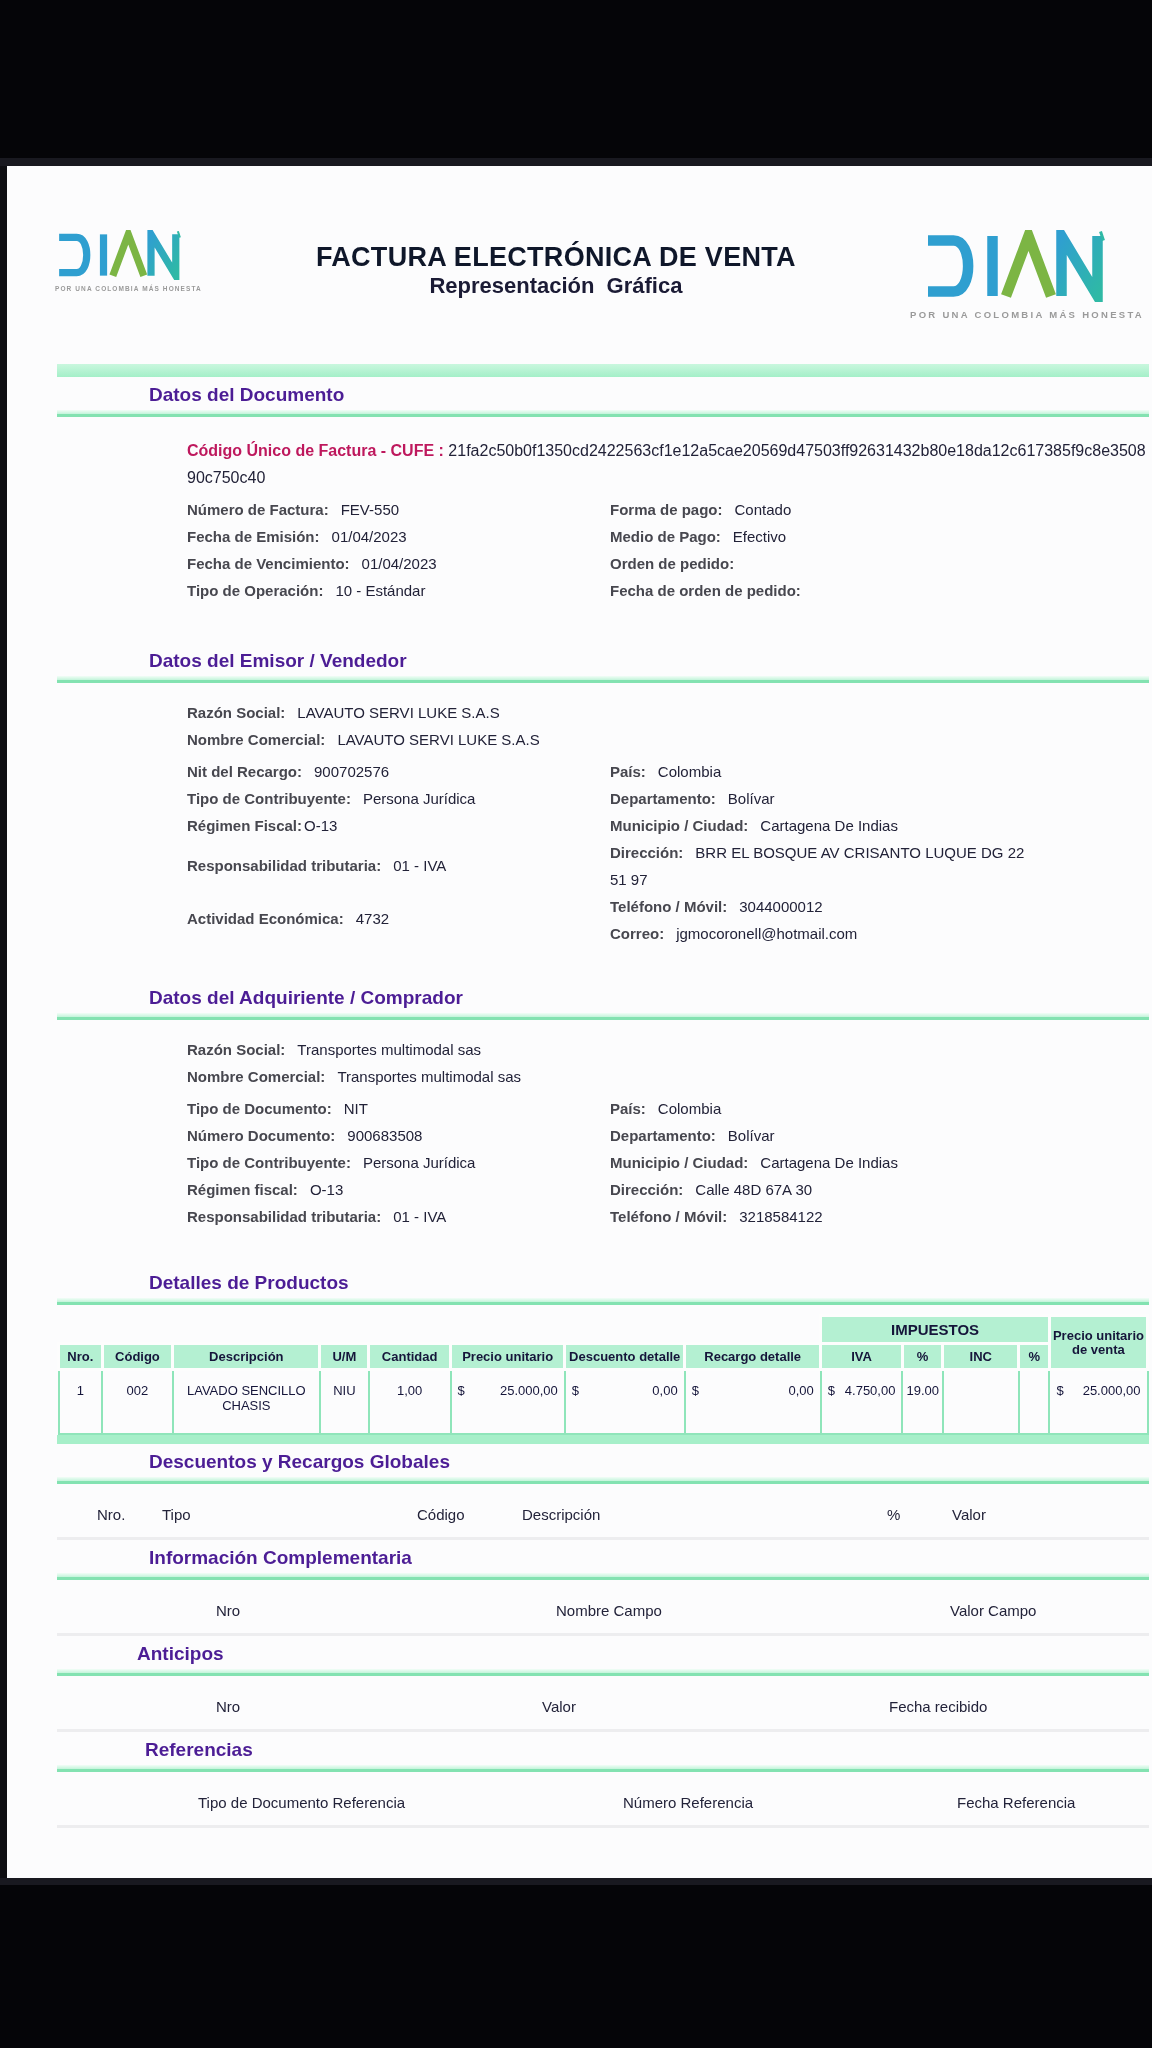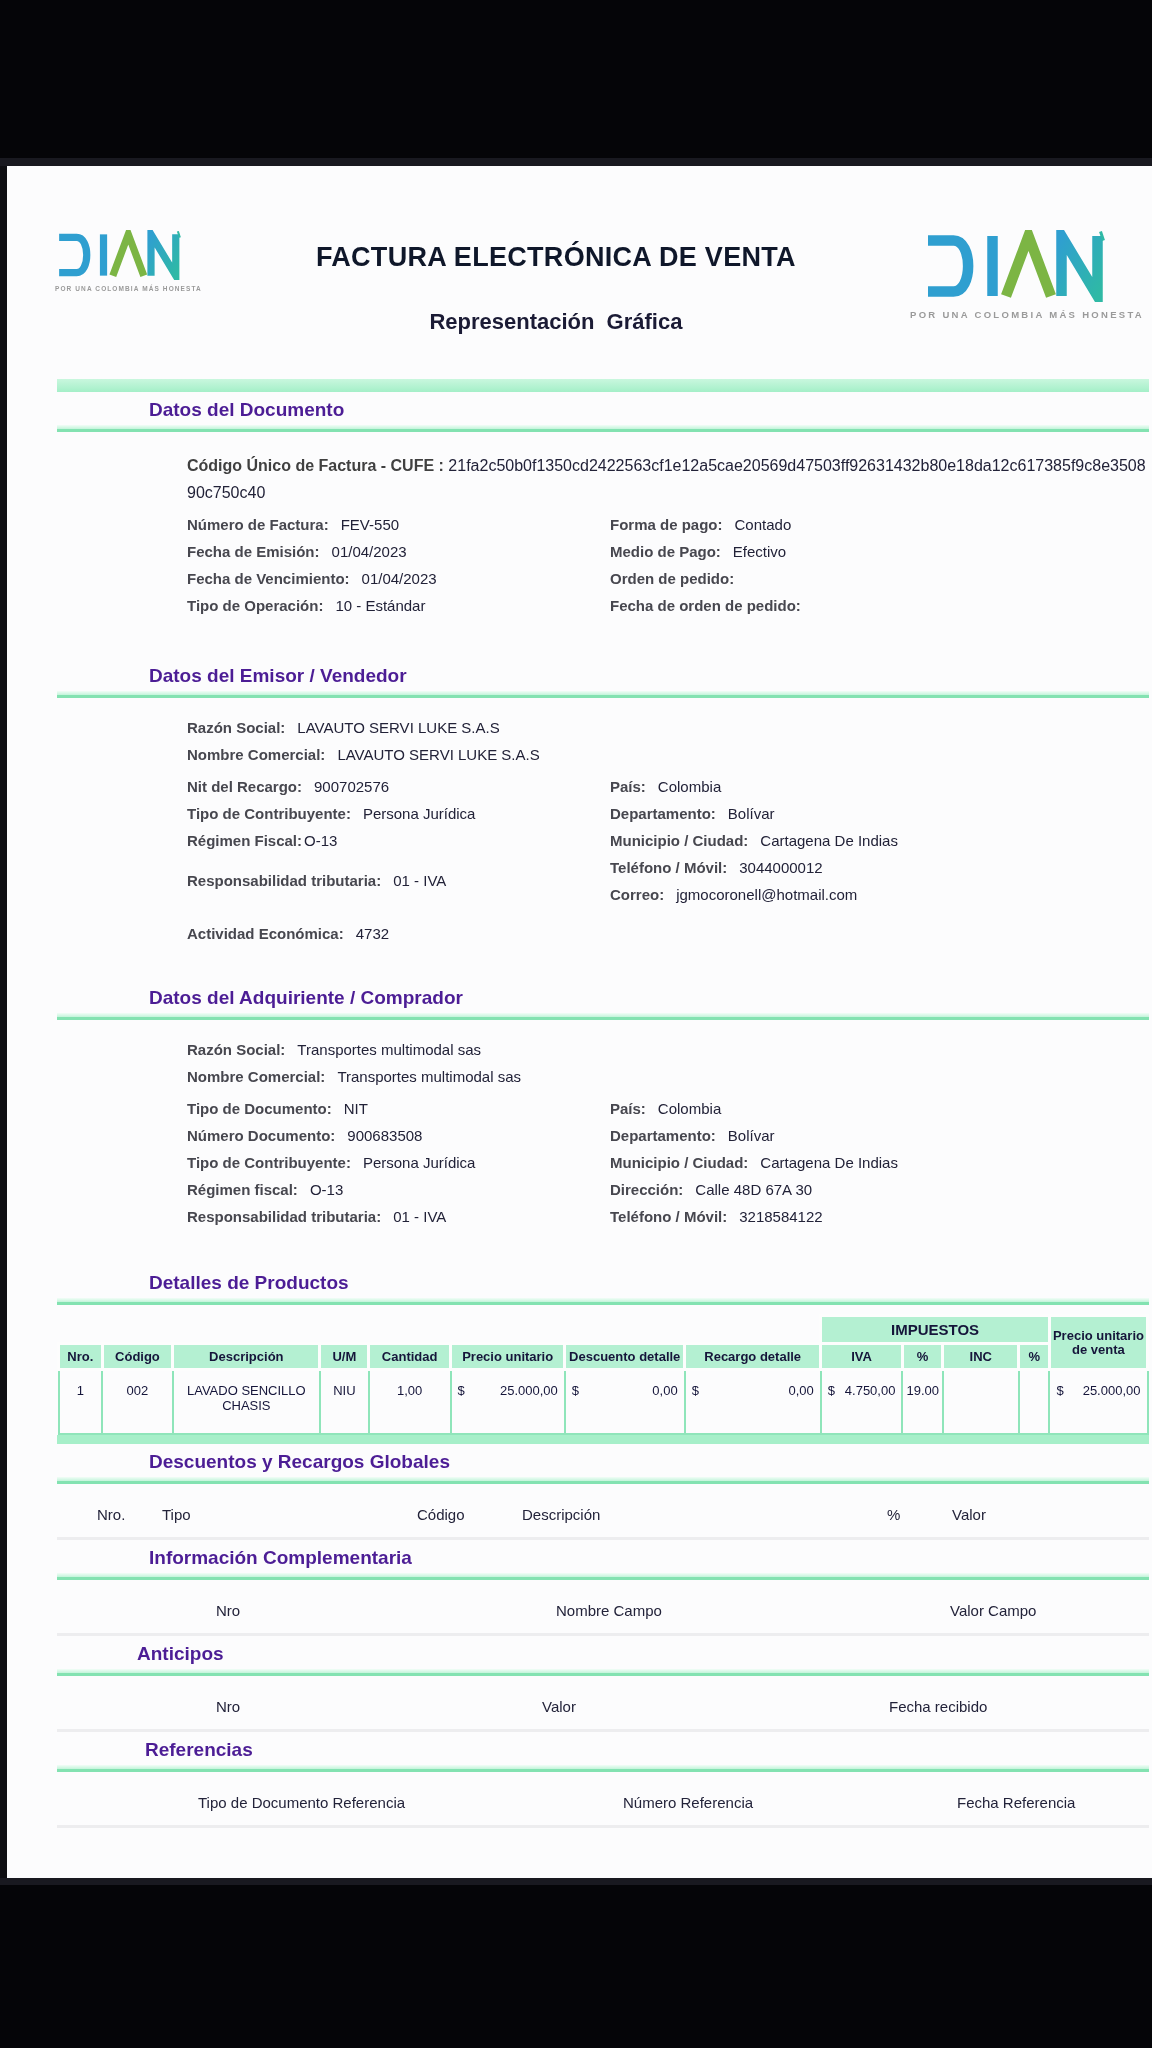--- a/index.html
+++ b/index.html
@@ -17,34 +17,34 @@
   }
   
   .doc-header { display:flex; align-items:flex-start; padding:64px 8px 0 48px; }
   .logo { flex:none; text-align:center; }
   .logo svg { display:block; }
   .tagline { color:#9a9a9a; font-weight:bold; white-space:nowrap; }
   .logo-left .tagline { font-size:6.5px; letter-spacing:1.1px; margin-top:5px; }
   .logo-right .tagline { font-size:9.5px; letter-spacing:2.3px; margin-top:7px; }
   .titles { flex:1; text-align:center; padding-top:12px; }
   .title { font-size:27px; font-weight:bold; color:#0f172a; letter-spacing:.3px; }
-  .subtitle { margin-top:36px; font-size:22px; font-weight:bold; color:#1b1b35; word-spacing:6px; }
+  .subtitle { font-size:22px; font-weight:bold; color:#1b1b35; word-spacing:6px; }
   
   .inner { margin-left:50px; width:1092px; }
   .sec-bar-top { margin-top:44px; height:13px;
     background:linear-gradient(#c9f7de,#a4efc8); }
   h2.sec { font-size:19px; font-weight:bold; color:#4c1d95; margin:7px 0 4px 0; }
   .ind-a { padding-left:92px; }
   .ind-b { padding-left:88px; }
   .ind-c { padding-left:80px; }
   .sec-line { height:7px;
     background:linear-gradient(#f2fdf7,#c2f4da); border-bottom:3px solid #83e2b1; }
   .cufe { margin:20px 0 2px 130px; width:962px; font-size:16px; color:#222238;
     line-height:27px; word-break:break-all; }
-  .cufe b { color:#404040; }
+  .cufe b { color:#be185d; }
   .cols { display:flex; margin-top:5px; }
   .col-l { margin-left:130px; width:423px; flex:none; }
   .col-r { width:430px; flex:none; }
   .fld { font-size:15px; color:#222238; line-height:27px; }
   .fld b { color:#47474f; margin-right:12px; }
   .fld.tight b { margin-right:2px; }
   .fld.gap1 { margin-top:13px; }
   .fld.gap2 { margin-top:26px; }
   .fullrows { margin:16px 0 0 130px; }
   
@@ -156,20 +156,21 @@
           <div class="fld"><b>Nit del Recargo:</b><span>900702576</span></div>
           <div class="fld"><b>Tipo de Contribuyente:</b><span>Persona Jurídica</span></div>
           <div class="fld tight"><b>Régimen Fiscal:</b><span>O-13</span></div>
           <div class="fld gap1"><b>Responsabilidad tributaria:</b><span>01 - IVA</span></div>
           <div class="fld gap2"><b>Actividad Económica:</b><span>4732</span></div>
         </div>
         <div class="col-r">
           <div class="fld"><b>País:</b><span>Colombia</span></div>
           <div class="fld"><b>Departamento:</b><span>Bolívar</span></div>
           <div class="fld"><b>Municipio / Ciudad:</b><span>Cartagena De Indias</span></div>
+          <div class="fld"><b>Dirección:</b><span>BRR EL BOSQUE AV CRISANTO LUQUE DG 22 51 97</span></div>
           <div class="fld"><b>Teléfono / Móvil:</b><span>3044000012</span></div>
           <div class="fld"><b>Correo:</b><span>jgmocoronell@hotmail.com</span></div>
         </div>
       </div>
 
       <h2 class="sec ind-a" style="margin-top:40px">Datos del Adquiriente / Comprador</h2>
       <div class="sec-line"></div>
 
       <div class="fullrows">
         <div class="fld"><b>Razón Social:</b><span>Transportes multimodal sas</span></div>

